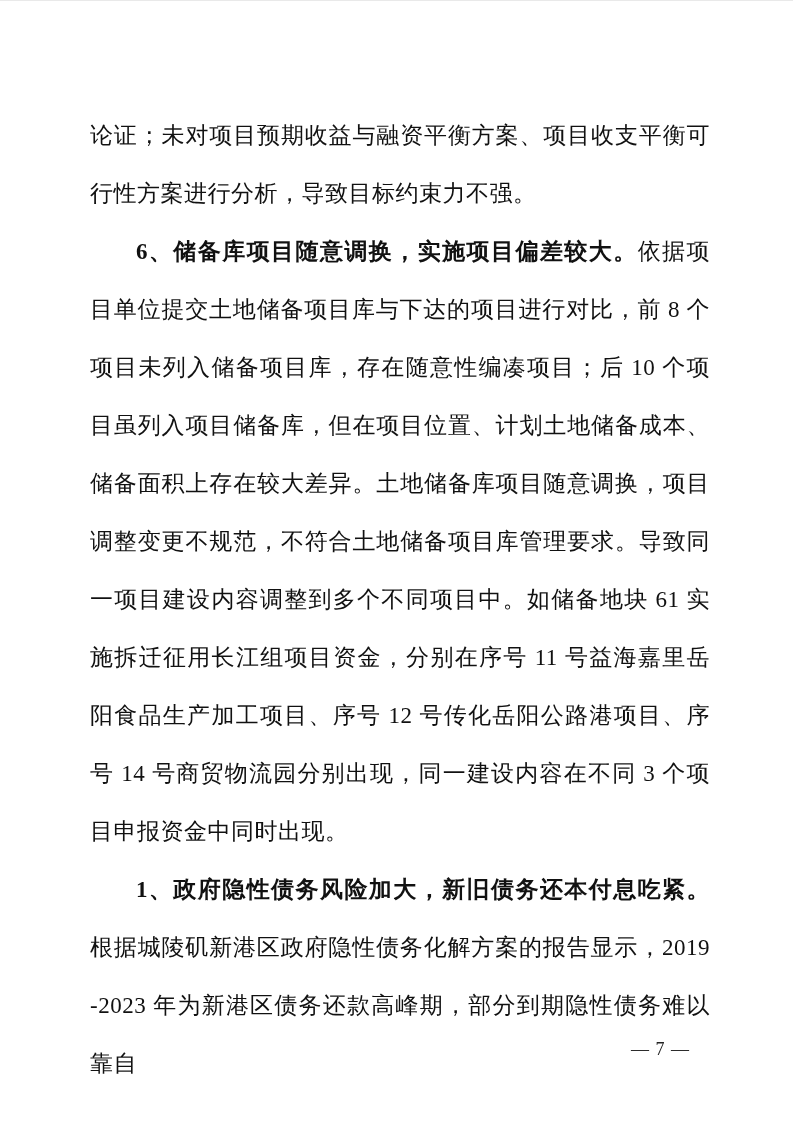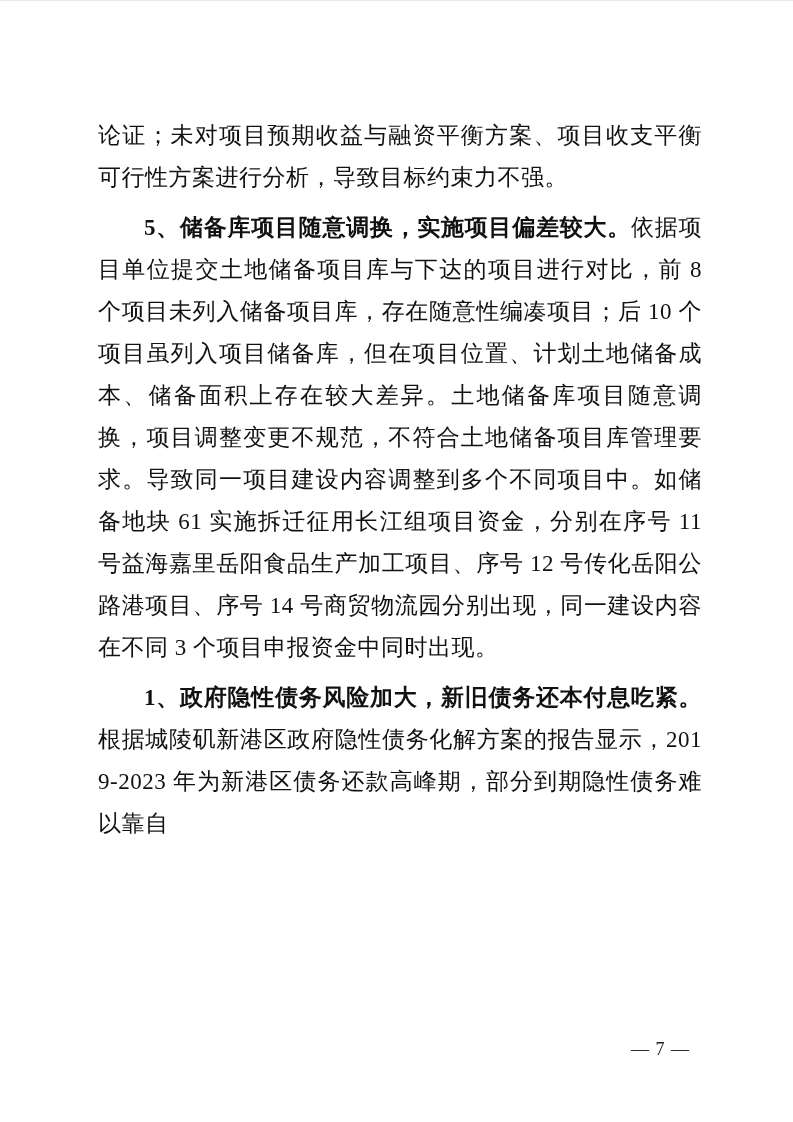--- a/index.html
+++ b/index.html
@@ -18,23 +18,23 @@
     border-top: 1px solid #e9e9e9;
     box-sizing: border-box;
   }
   .doc-body {
     position: absolute;
     left: 90px;
     top: 106px;
     width: 620px;
   }
   .para {
-    margin: 8px;
+    margin: 0;
     font-size: 23px;
-    line-height: 42px;
+    line-height: 58px;
     text-align: justify;
     text-justify: inter-ideograph;
     word-break: break-all;
     letter-spacing: 0.5px;
   }
   .para.indent {
     text-indent: 46px;
   }
   .seg.bold {
     font-weight: 700;
@@ -49,17 +49,17 @@
     color: #222222;
     white-space: nowrap;
   }
 </style>
 </head>
 <body>
 
 <div class="page">
   <div class="doc-body">
       <p class="para"><span class="seg">论证；未对项目预期收益与融资平衡方案、项目收支平衡可行性方案进行分析，导致目标约束力不强。</span></p>
-      <p class="para indent"><span class="seg bold">5、储备库项目随意调换，实施项目偏差较大。</span><span class="seg">依据项目单位提交土地储备项目库与下达的项目进行对比，前 8 个项目未列入储备项目库，存在随意性编凑项目；后 10 个项目虽列入项目储备库，但在项目位置、计划土地储备成本、储备面积上存在较大差异。土地储备库项目随意调换，项目调整变更不规范，不符合土地储备项目库管理要求。导致同一项目建设内容调整到多个不同项目中。如储备地块 61 实施拆迁征用长江组项目资金，分别在序号 11 号益海嘉里岳阳食品生产加工项目、序号 12 号传化岳阳公路港项目、序号 14 号商贸物流园分别出现，同一建设内容在不同 3 个项目申报资金中同时出现。</span></p>
+      <p class="para indent"><span class="seg bold">6、储备库项目随意调换，实施项目偏差较大。</span><span class="seg">依据项目单位提交土地储备项目库与下达的项目进行对比，前 8 个项目未列入储备项目库，存在随意性编凑项目；后 10 个项目虽列入项目储备库，但在项目位置、计划土地储备成本、储备面积上存在较大差异。土地储备库项目随意调换，项目调整变更不规范，不符合土地储备项目库管理要求。导致同一项目建设内容调整到多个不同项目中。如储备地块 61 实施拆迁征用长江组项目资金，分别在序号 11 号益海嘉里岳阳食品生产加工项目、序号 12 号传化岳阳公路港项目、序号 14 号商贸物流园分别出现，同一建设内容在不同 3 个项目申报资金中同时出现。</span></p>
       <p class="para indent"><span class="seg bold">1、政府隐性债务风险加大，新旧债务还本付息吃紧。</span><span class="seg">根据城陵矶新港区政府隐性债务化解方案的报告显示，2019-2023 年为新港区债务还款高峰期，部分到期隐性债务难以靠自</span></p>
     </div>
   <div class="page-number">— 7 —</div>
 </div>
 
 </body></html>

